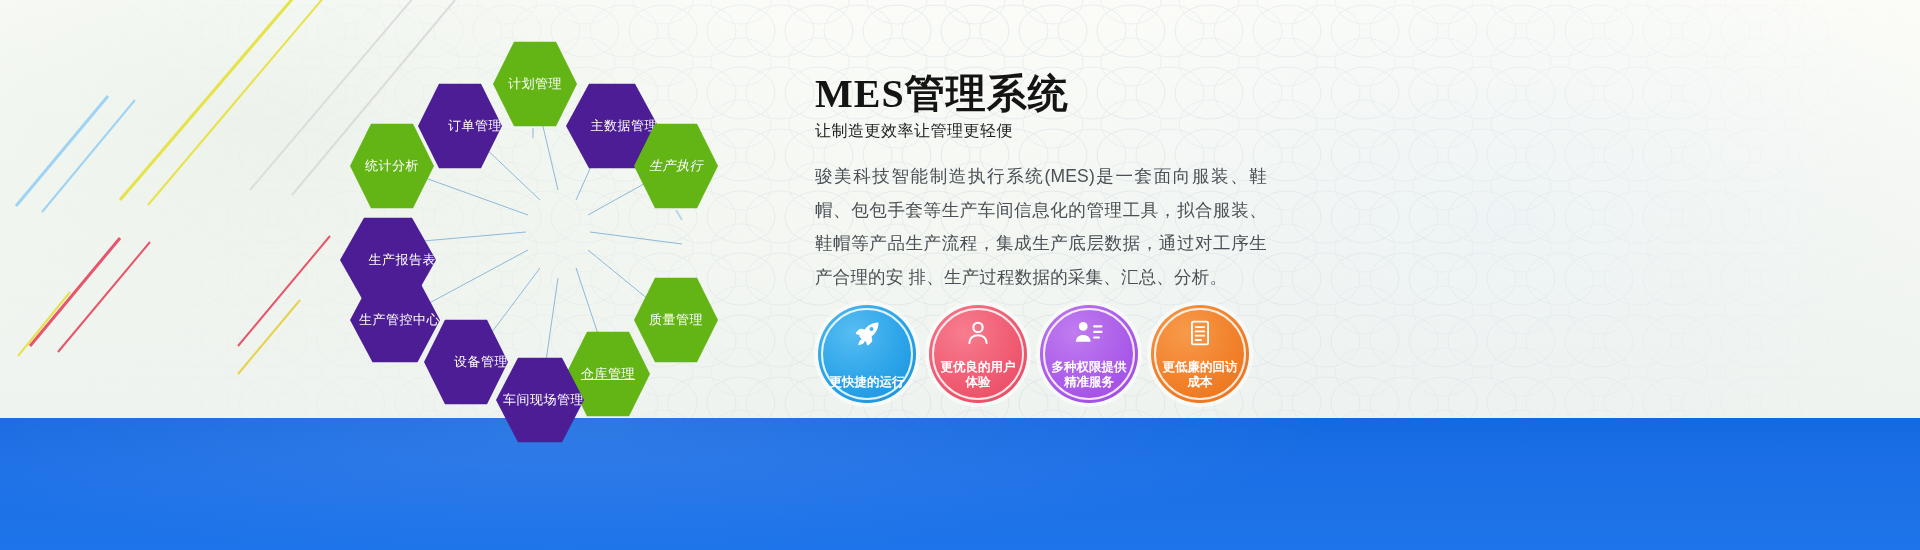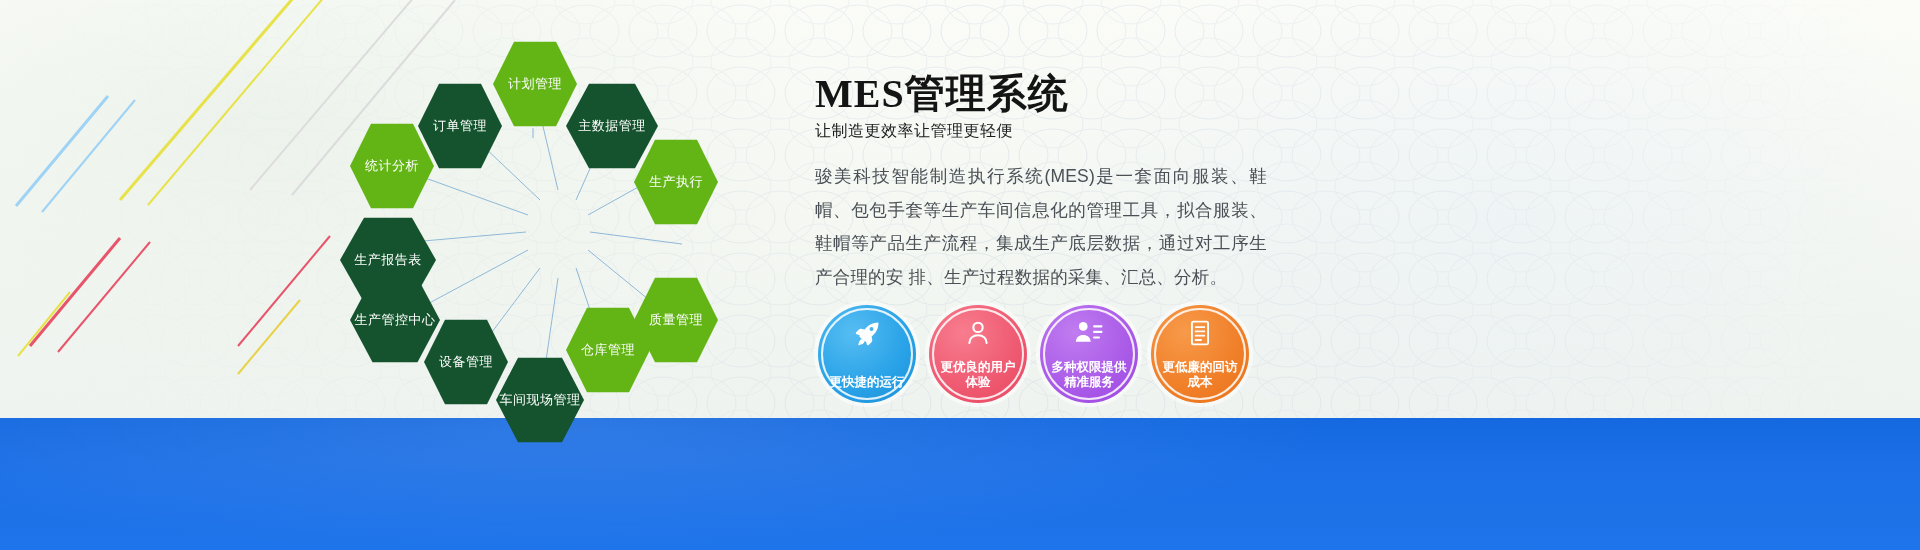--- a/index.html
+++ b/index.html
@@ -37,21 +37,21 @@
   .diag{position:absolute;left:0;top:0;width:760px;height:420px;}
   
   .hexwrap{position:absolute;left:330px;top:10px;width:460px;height:420px;}
   .hex{
     position:absolute;
     display:flex;align-items:center;justify-content:center;
     text-align:center;color:#ffffff;
     font-size:13px;line-height:1.25;letter-spacing:.5px;
     clip-path:polygon(25% 2%,75% 2%,100% 50%,75% 98%,25% 98%,0 50%);
   }
-  .hex.blue{background:#14532d;}
+  .hex.blue{background:#4c1d95;justify-content:flex-end;}
   .hex.green{background:#62b515;}
   .hex.center{
     background:#d62a0d;color:#fff;font-size:37px;font-weight:700;letter-spacing:2px;
     font-family:"Liberation Sans","DejaVu Sans",sans-serif;
   }
   .hexline{position:absolute;left:0;top:0;width:460px;height:420px;}
   
   .content{position:absolute;left:815px;top:52px;width:470px;margin-top:20px;}
   .title{
     font-family:"Liberation Serif","DejaVu Serif",serif;
@@ -161,36 +161,36 @@
     </div>
     <div class="hex blue" style="left:88px;top:72px;width:84px;height:88px;">
       <span>订单管理</span>
     </div>
     <div class="hex blue" style="left:236px;top:72px;width:92px;height:88px;">
       <span>主数据管理</span>
     </div>
     <div class="hex green" style="left:20px;top:112px;width:84px;height:88px;">
       <span>统计分析</span>
     </div>
-    <div class="hex green" style="left:304px;top:128px;width:84px;height:88px;">
+    <div class="hex green" style="left:304px;top:112px;width:84px;height:88px;font-style:italic;">
       <span>生产执行</span>
     </div>
     <div class="hex blue" style="left:10px;top:206px;width:96px;height:88px;">
       <span>生产报告表</span>
     </div>
     <div class="hex blue" style="left:20px;top:266px;width:90px;height:88px;">
       <span>生产管控中心</span>
     </div>
     <div class="hex green" style="left:304px;top:266px;width:84px;height:88px;">
       <span>质量管理</span>
     </div>
     <div class="hex blue" style="left:94px;top:308px;width:84px;height:88px;">
       <span>设备管理</span>
     </div>
-    <div class="hex green" style="left:236px;top:296px;width:84px;height:88px;">
+    <div class="hex green" style="left:236px;top:320px;width:84px;height:88px;text-decoration:underline;">
       <span>仓库管理</span>
     </div>
     <div class="hex blue" style="left:166px;top:346px;width:88px;height:88px;">
       <span>车间现场管理</span>
     </div>
   </div>
 
   <div class="content">
     <h1 class="title">MES管理系统</h1>
     <div class="subtitle">让制造更效率让管理更轻便</div>

